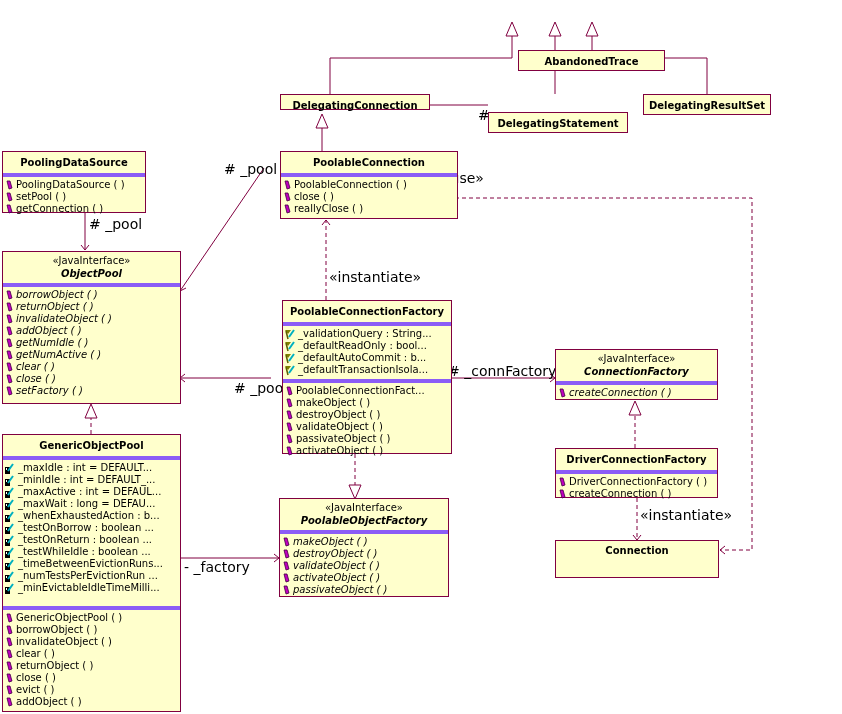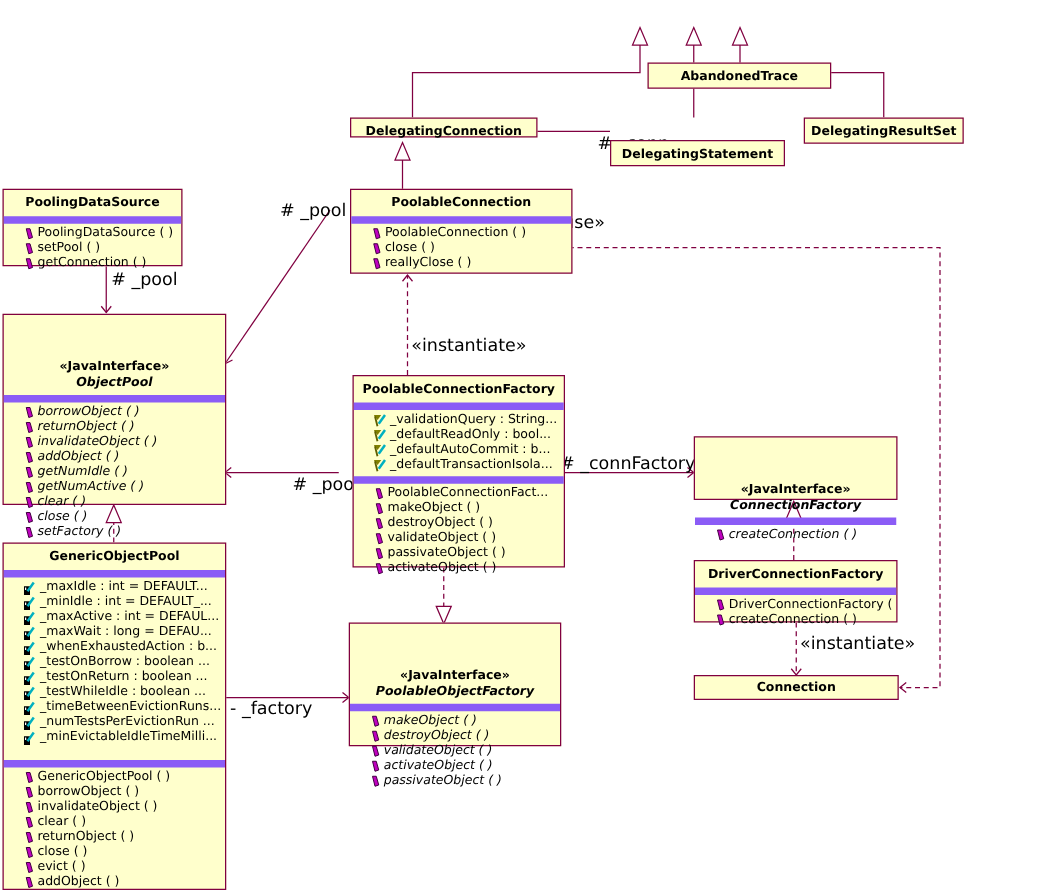--- a/index.html
+++ b/index.html
@@ -2,23 +2,23 @@
 <html><head>
 <meta charset="utf-8">
 <style>
   html, body { margin:0; padding:0; background:#ffffff; }
   body { width:842px; height:714px; position:relative; overflow:hidden;
          font-family:"DejaVu Sans", sans-serif; font-size:10px; color:#000; }
   #wires { position:absolute; left:0; top:0; width:842px; height:714px; }
   .cls { position:absolute; background:#ffffcc; border:1px solid #800040; box-sizing:border-box; }
   .cls .hdr { text-align:center; font-weight:bold; font-size:10px; line-height:13px; padding:3px 2px 3px; }
   .cls .hdr.single { padding:4px 2px; }
-  .cls .stereo { font-weight:bold; display:block; line-height:12px;margin-top:33px; }
+  .cls .stereo { font-weight:normal; display:block; line-height:12px; }
   .cls .iname { font-style:italic; display:block; line-height:13px; }
-  .cls .sec { border-top:6px solid #8b5cf6; padding:2px 3px 3px 16px; }
+  .cls .sec { border-top:4px solid #8b5cf6; padding:2px 3px 3px 2px; }
   .cls .row { white-space:nowrap; line-height:12px; height:12px; overflow:hidden; display:flex; align-items:center; }
   .cls .row.it .txt { font-style:italic; }
   .ico { display:inline-block; width:8px; height:10px; margin-right:3px; flex:0 0 auto; }
   .lbl { position:absolute; font-size:14px; white-space:nowrap; line-height:10px; }
 </style>
 </head>
 <body>
 
 <svg id="wires" xmlns="http://www.w3.org/2000/svg">
   <defs>
@@ -347,21 +347,21 @@
       </div>
       <div class="row">
         <span class="ico"><svg width="8" height="10" viewBox="0 0 8 10">
             <path d="M2,1 L5,1 L7,8 L4,9 Z" fill="#c000c0" stroke="#400040" stroke-width="0.8"></path>
           </svg></span>
         <span class="txt">createConnection (  )</span>
       </div>
     </div>
 </div>
 
-<div class="cls" style="left:555px;top:540px;width:164px;height:20px;">
+<div class="cls" style="left:555px;top:540px;width:164px;height:38px;">
   <div class="hdr single" style="padding:3px 2px;">Connection</div>
 </div>
 
 <div class="cls" style="left:2px;top:434px;width:179px;height:278px;">
   <div class="hdr single">GenericObjectPool</div>
   <div class="sec" id="attr-gop" style="padding-bottom:12px;">
       <div class="row">
         <span class="ico" style="width: 10px;"><svg width="9" height="11" viewBox="0 0 9 11">
             <rect x="0" y="4" width="5" height="7" fill="#000"></rect>
             <rect x="1" y="5" width="1" height="2" fill="#fff"></rect>

